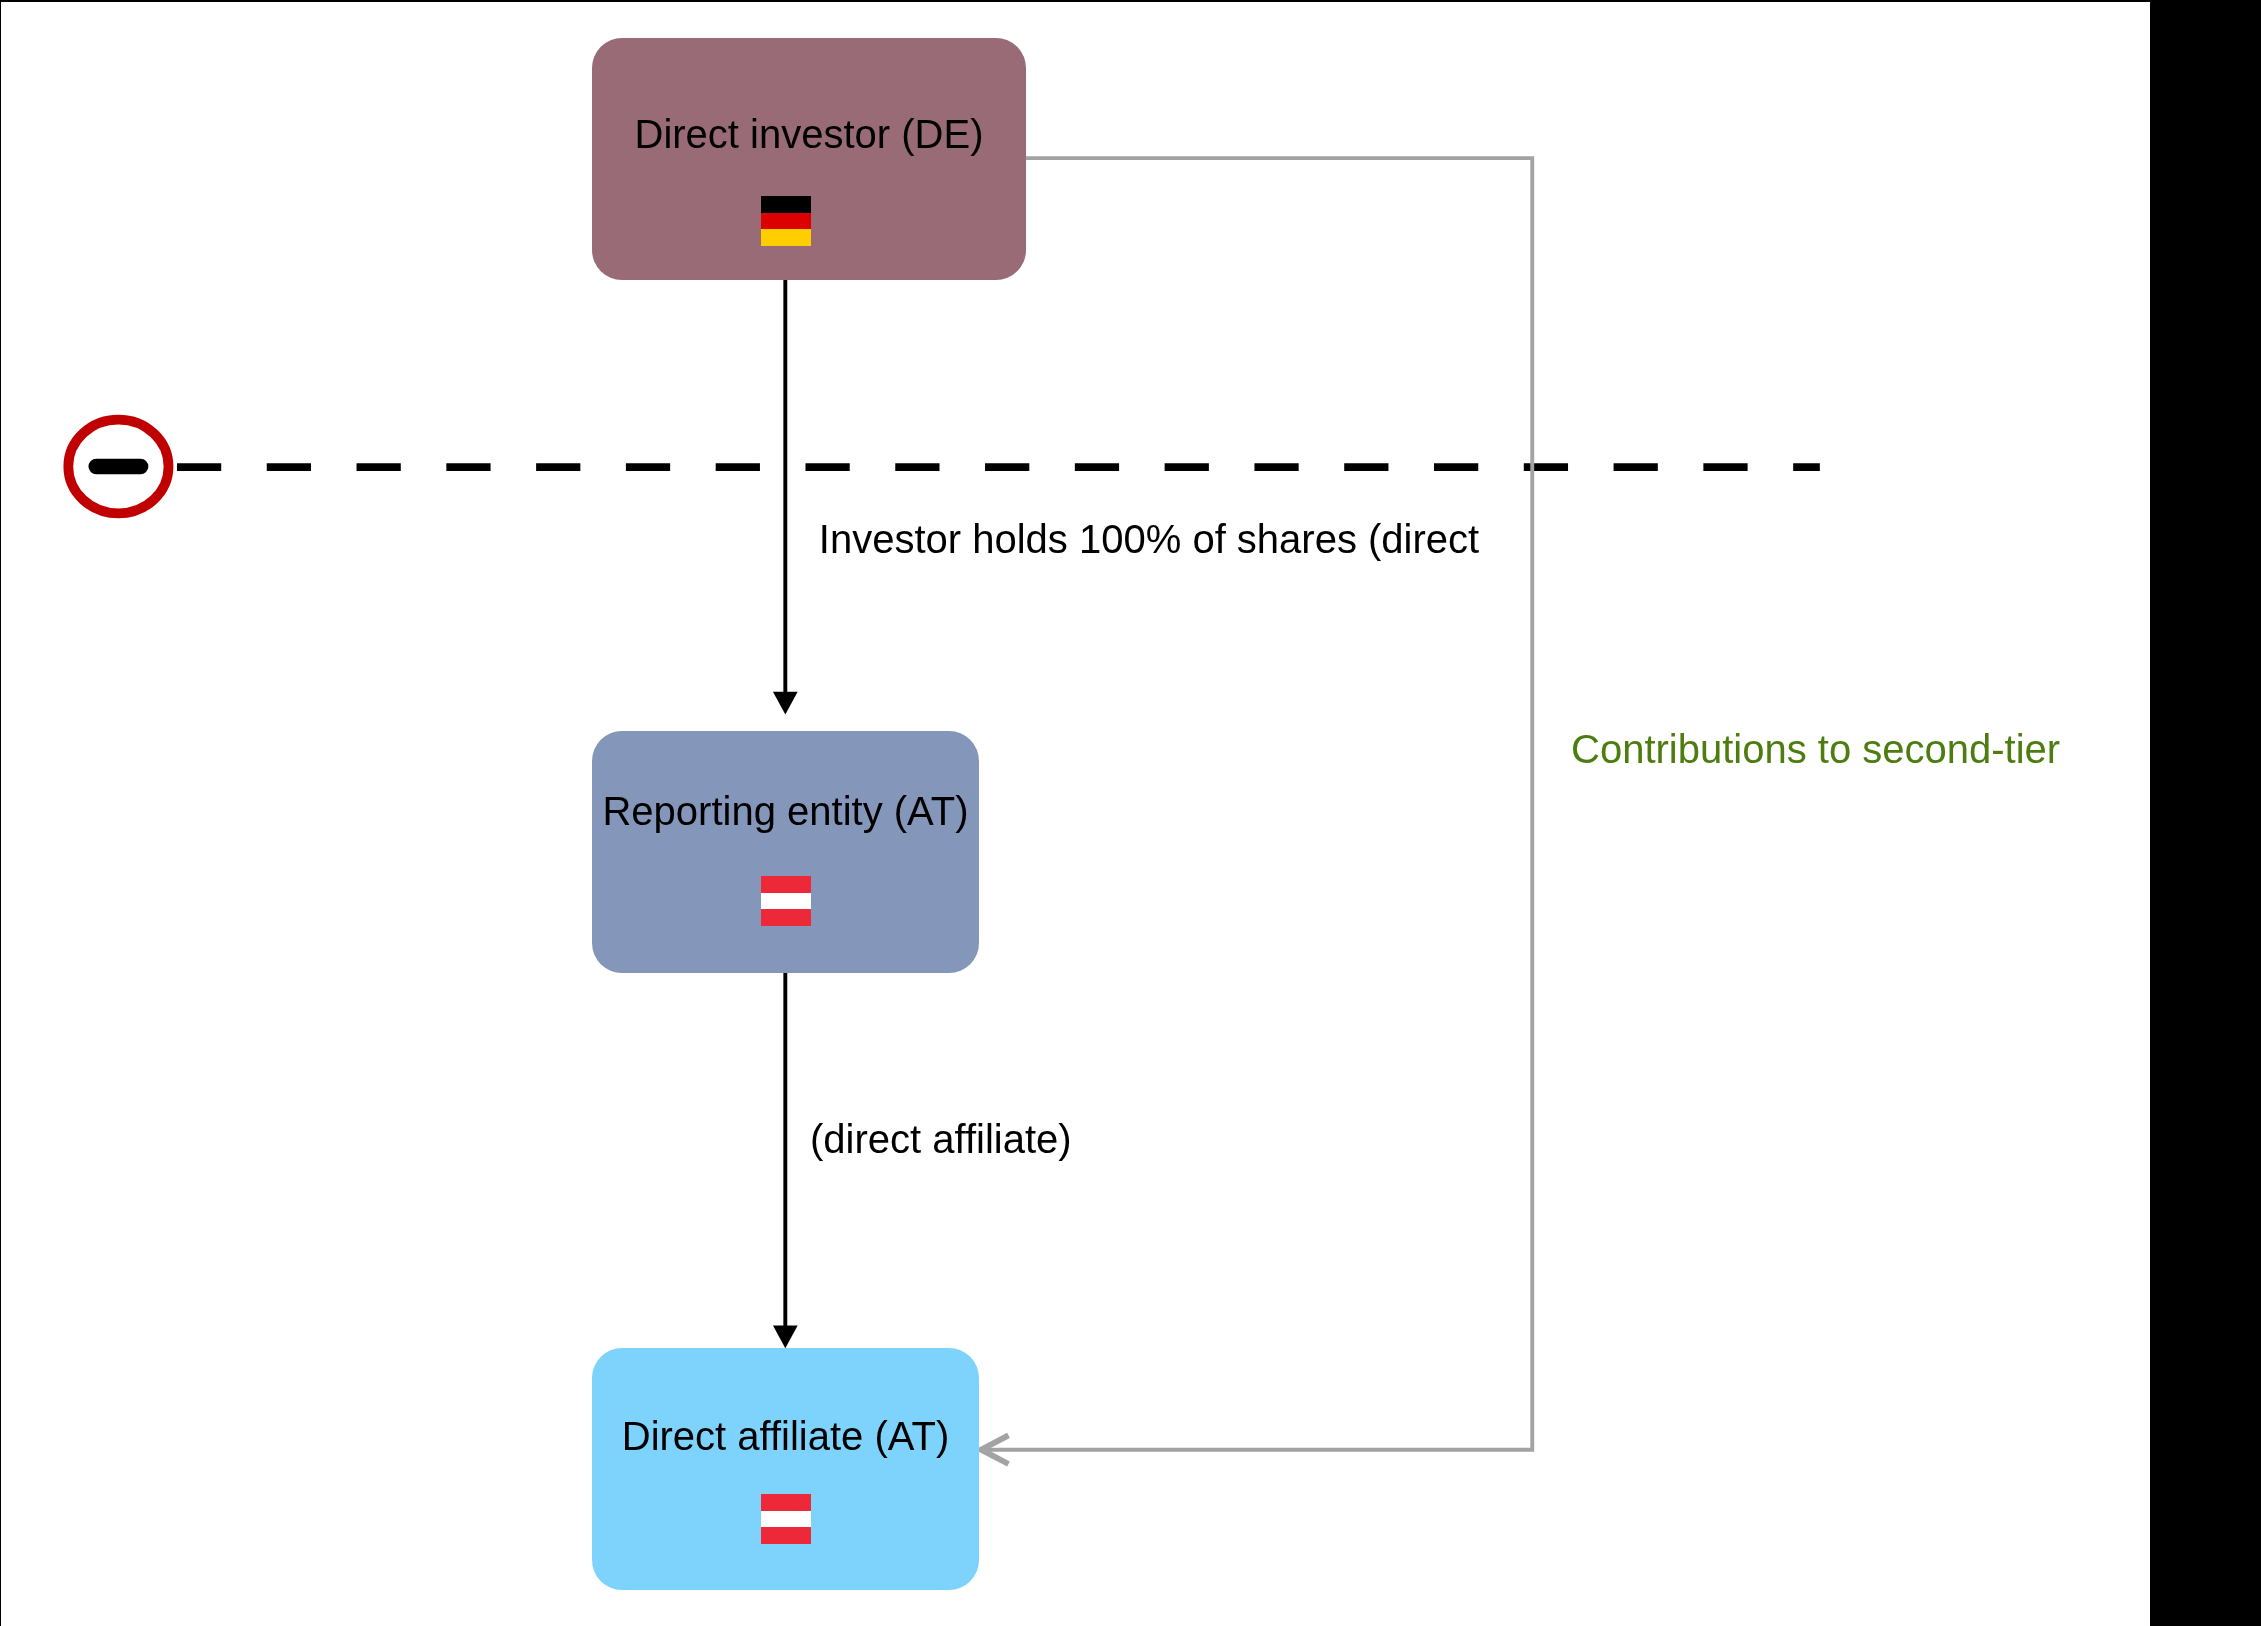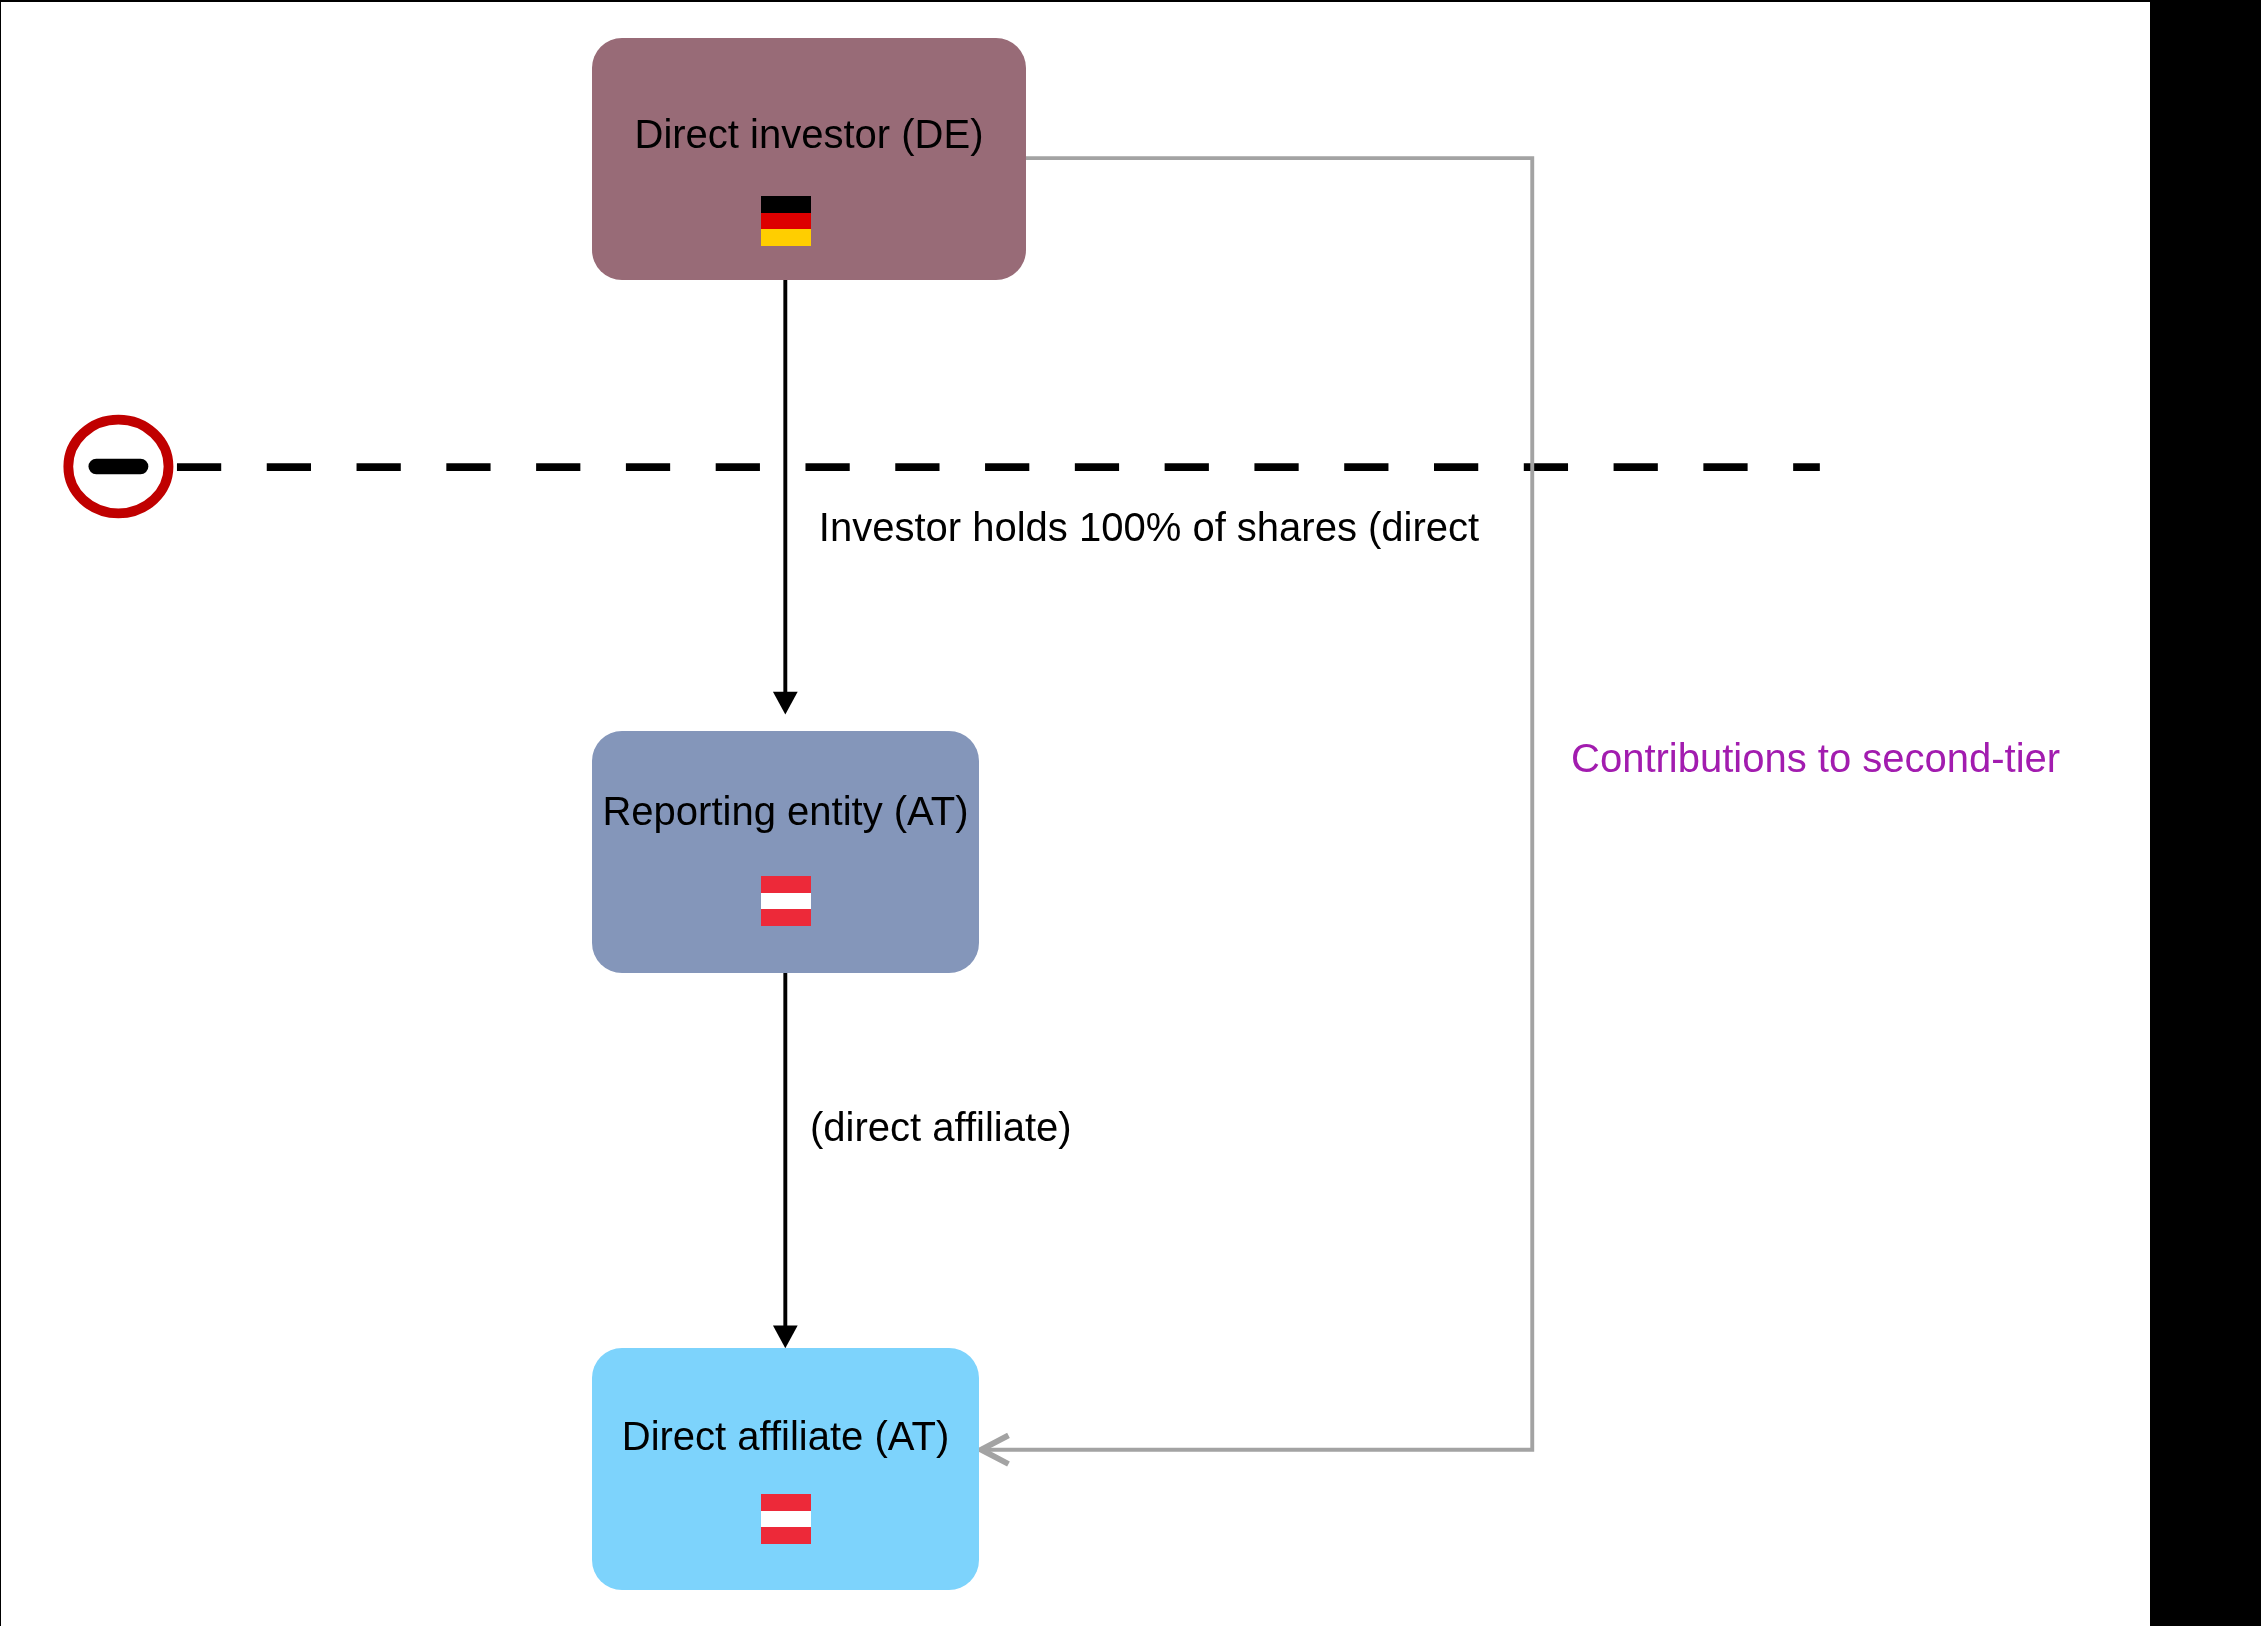--- a/index.html
+++ b/index.html
@@ -53,25 +53,26 @@
     height: 50px;
     display: flex;
     flex-direction: column;
   }
   .flag .stripe { width: 100%; flex: 1 1 0; }
   .edge-label {
     position: absolute;
     font-size: 40px;
     line-height: 53px;
     color: #000000;
+    margin-top: 12px;
   }
   .edge-label div { white-space: nowrap; }
   #label-investor { left: 800px; top: 499px; width: 696px; text-align: center; }
   #label-reporting { left: 809px; top: 1099px; text-align: left; }
-  #label-contribution { left: 1570px; top: 730px; text-align: left; color: #a21caf; }
+  #label-contribution { left: 1570px; top: 709px; text-align: left; color: #4d7c0f; }
   #node-direct-investor { top: 36px; padding-left: 47px; }
   #node-reporting-entity { top: 713px; }
   #node-direct-affiliate { top: 1346px; }
 </style>
 </head>
 <body>
 
 <div class="page">
 
   <svg class="overlay" viewBox="0 0 3302 2496">

